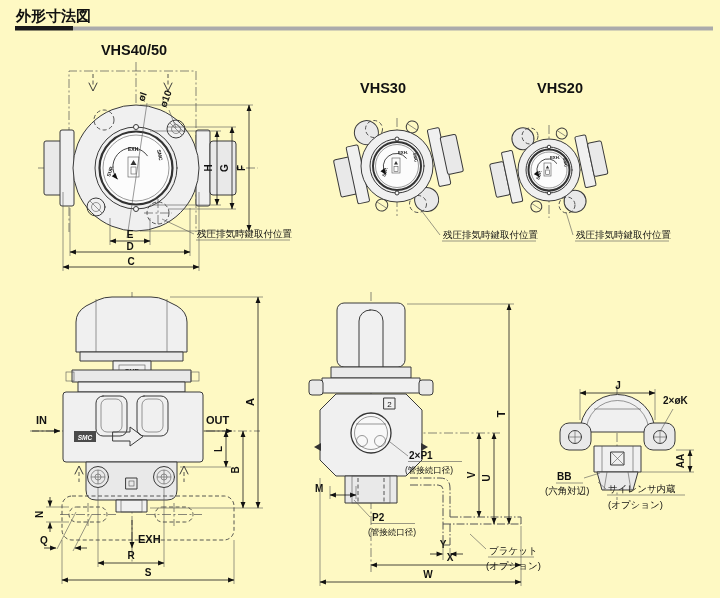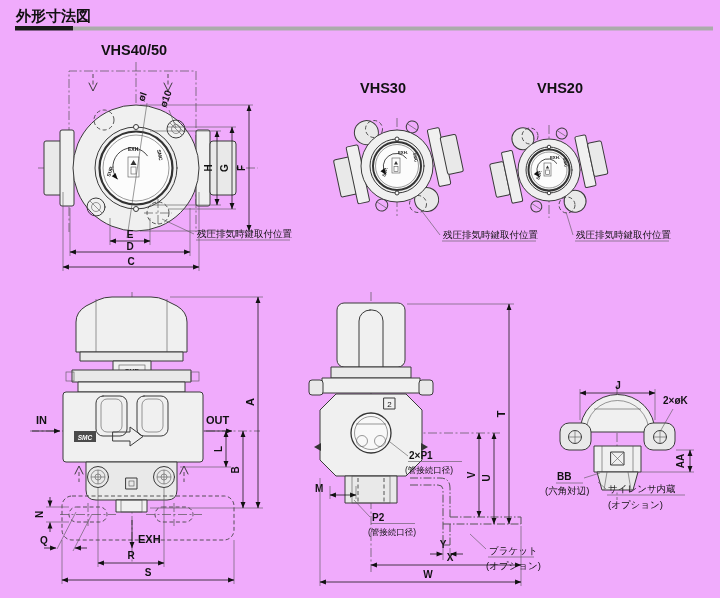--- a/index.html
+++ b/index.html
@@ -1,16 +1,16 @@
 <!DOCTYPE html>
 <html><head>
 <meta charset="utf-8">
 <style>
   html,body{margin:0;padding:0;background:#fff;}
-  .page{position:relative;width:720px;height:598px;background:#f0abfc;overflow:hidden;
+  .page{position:relative;width:720px;height:598px;background:#fef9c3;overflow:hidden;
         font-family:"Liberation Sans","DejaVu Sans",sans-serif;}
   svg text{font-family:"Liberation Sans","DejaVu Sans",sans-serif;fill:#111;}
   .tt  {font-size:15px;font-weight:bold;}
   .th  {font-size:14.5px;font-weight:bold;}
   .td  {font-size:10px;font-weight:bold;}
   .td11{font-size:11px;font-weight:bold;}
   .tj  {font-size:9.5px;}
   .tj8 {font-size:8.5px;}
   .ts5 {font-size:5px;font-weight:bold;}
   .ts4 {font-size:4.3px;font-weight:bold;}

